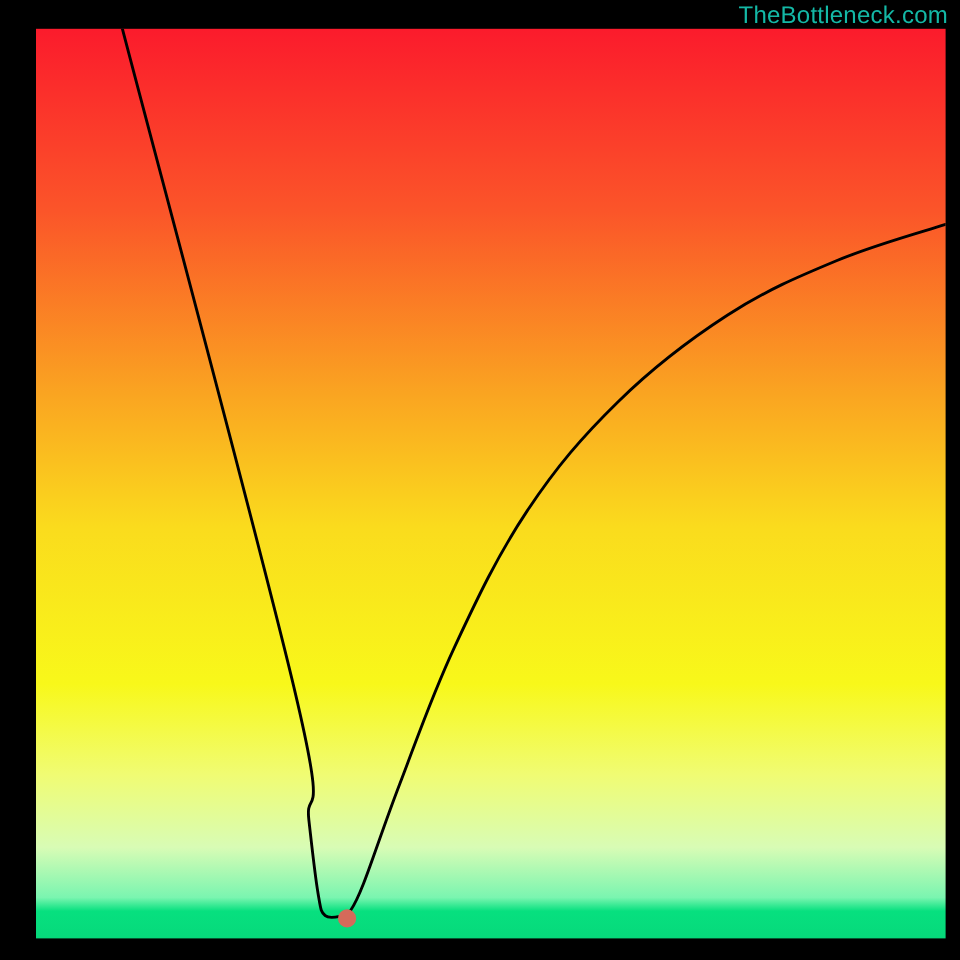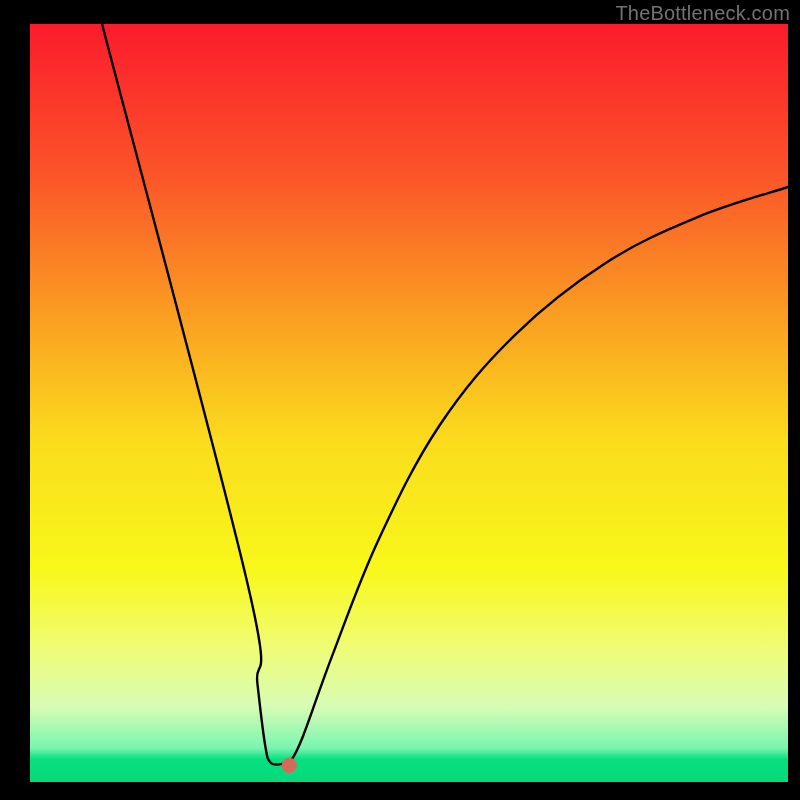--- a/index.html
+++ b/index.html
@@ -8,21 +8,21 @@
     width: 800px;
     height: 800px;
     overflow: hidden;
     background: #000;
     font-family: Arial, Helvetica, sans-serif;
   }
   .watermark {
     position: absolute;
     top: 2px;
     right: 10px;
-    color: #737373;
+    color: #14b8a6;
     font-size: 20px;
     font-weight: 500;
     letter-spacing: 0.2px;
     z-index: 10;
     user-select: none;
   }
   svg {
     display: block;
   }
 </style>

